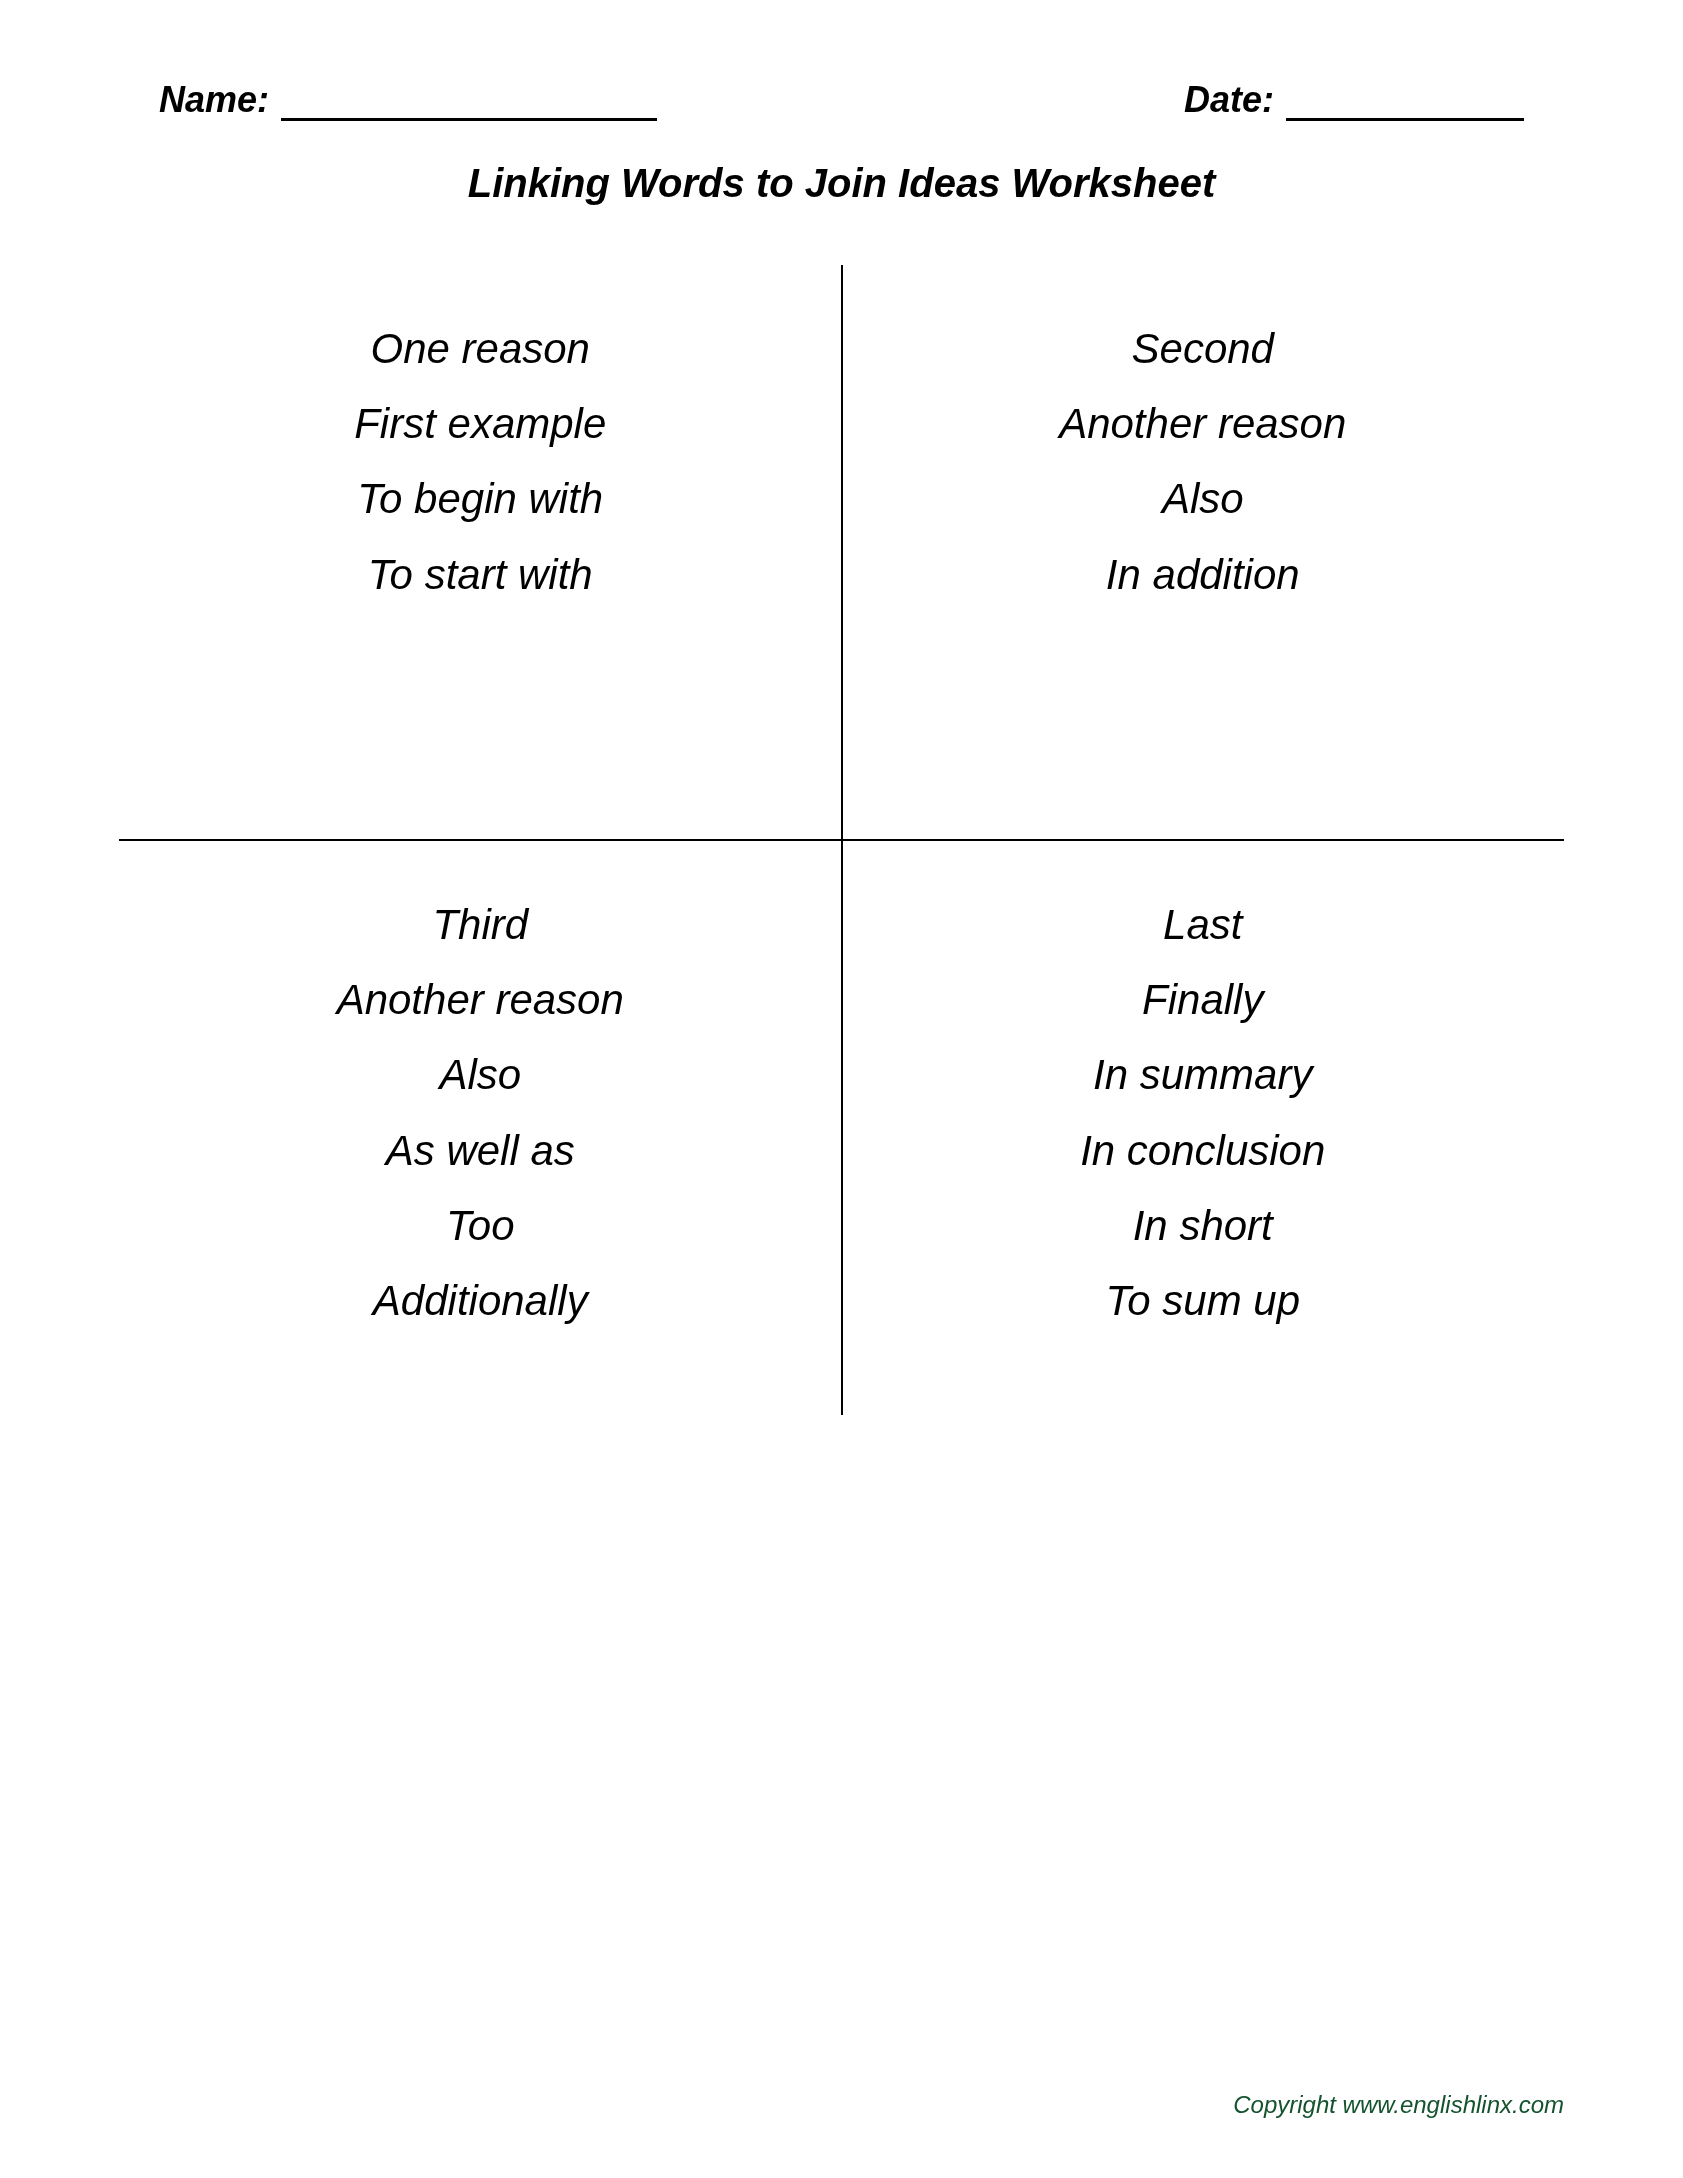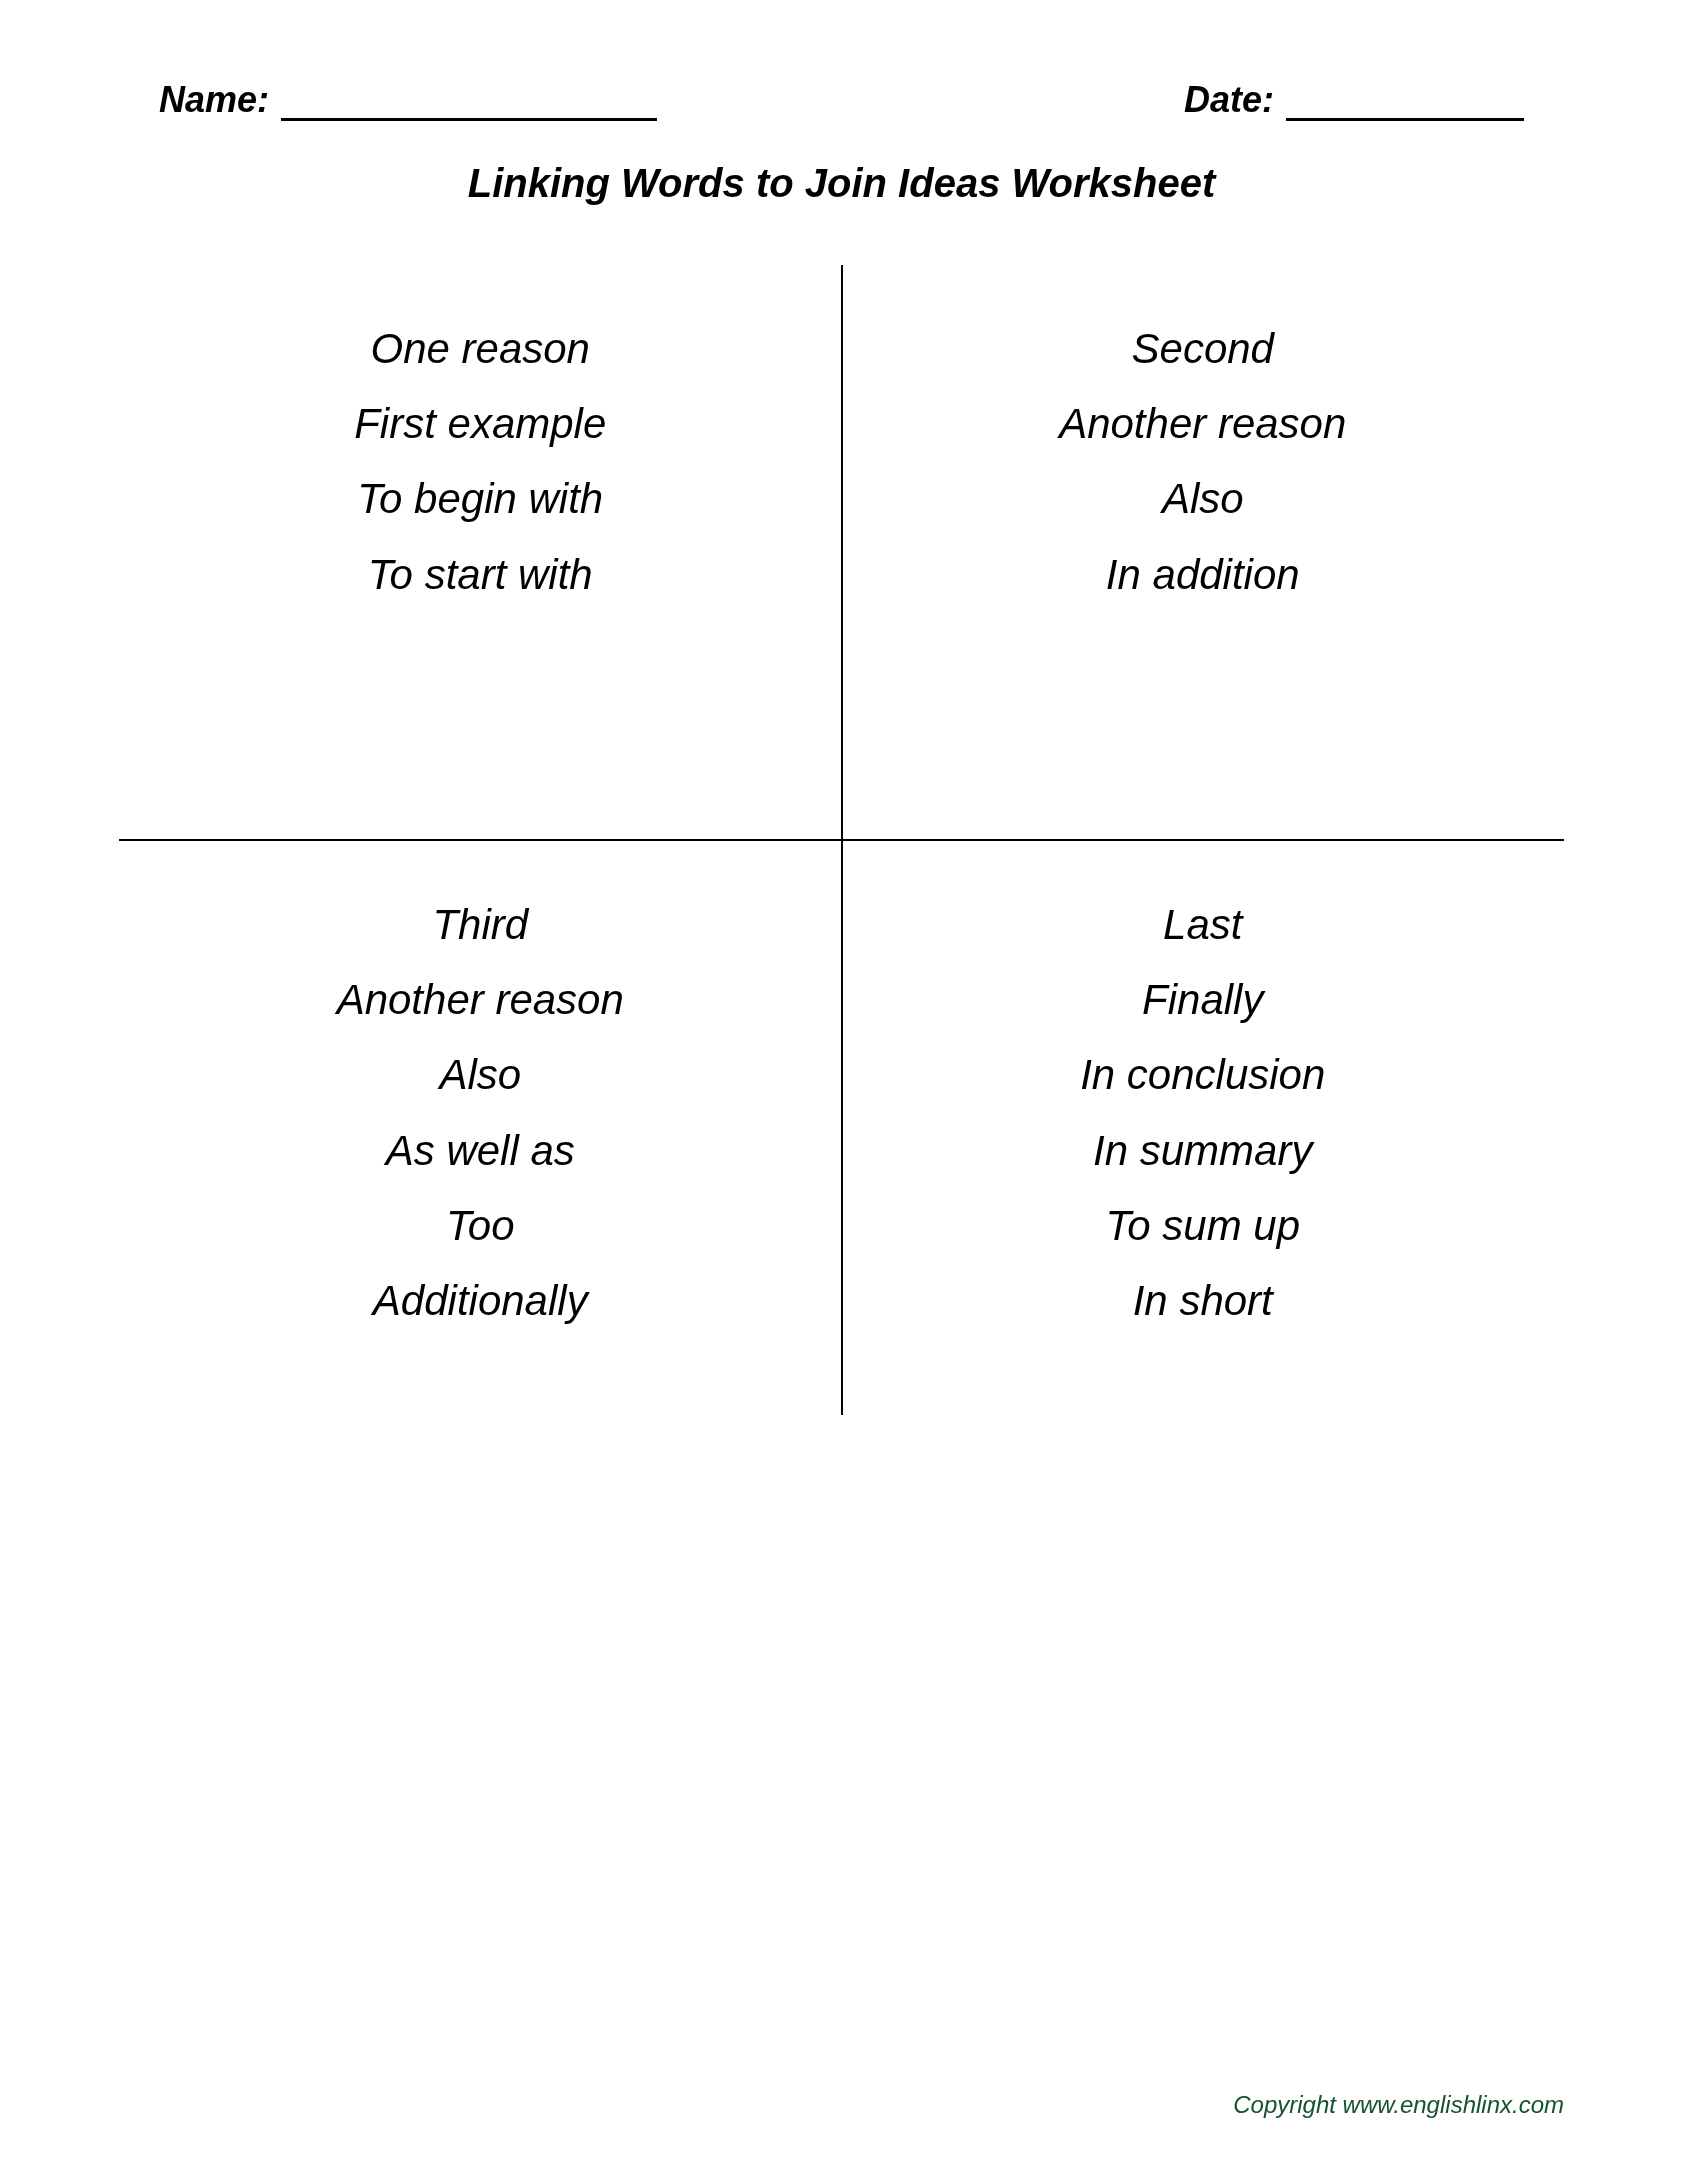--- a/index.html
+++ b/index.html
@@ -176,24 +176,24 @@
           <span class="word-item">Another reason</span>
           <span class="word-item">Also</span>
           <span class="word-item">As well as</span>
           <span class="word-item">Too</span>
           <span class="word-item">Additionally</span>
         </div>
       <div class="quadrant quadrant-right">
 
       <span class="word-item">Last</span>
           <span class="word-item">Finally</span>
+          <span class="word-item">In summary</span>
           <span class="word-item">In conclusion</span>
-          <span class="word-item">In summary</span>
+          <span class="word-item">In short</span>
           <span class="word-item">To sum up</span>
-          <span class="word-item">In short</span>
         </div>
     </div>
   </div>
 
   <div class="copyright">Copyright www.englishlinx.com</div>
 
 </div>
 
 
 </body></html>

